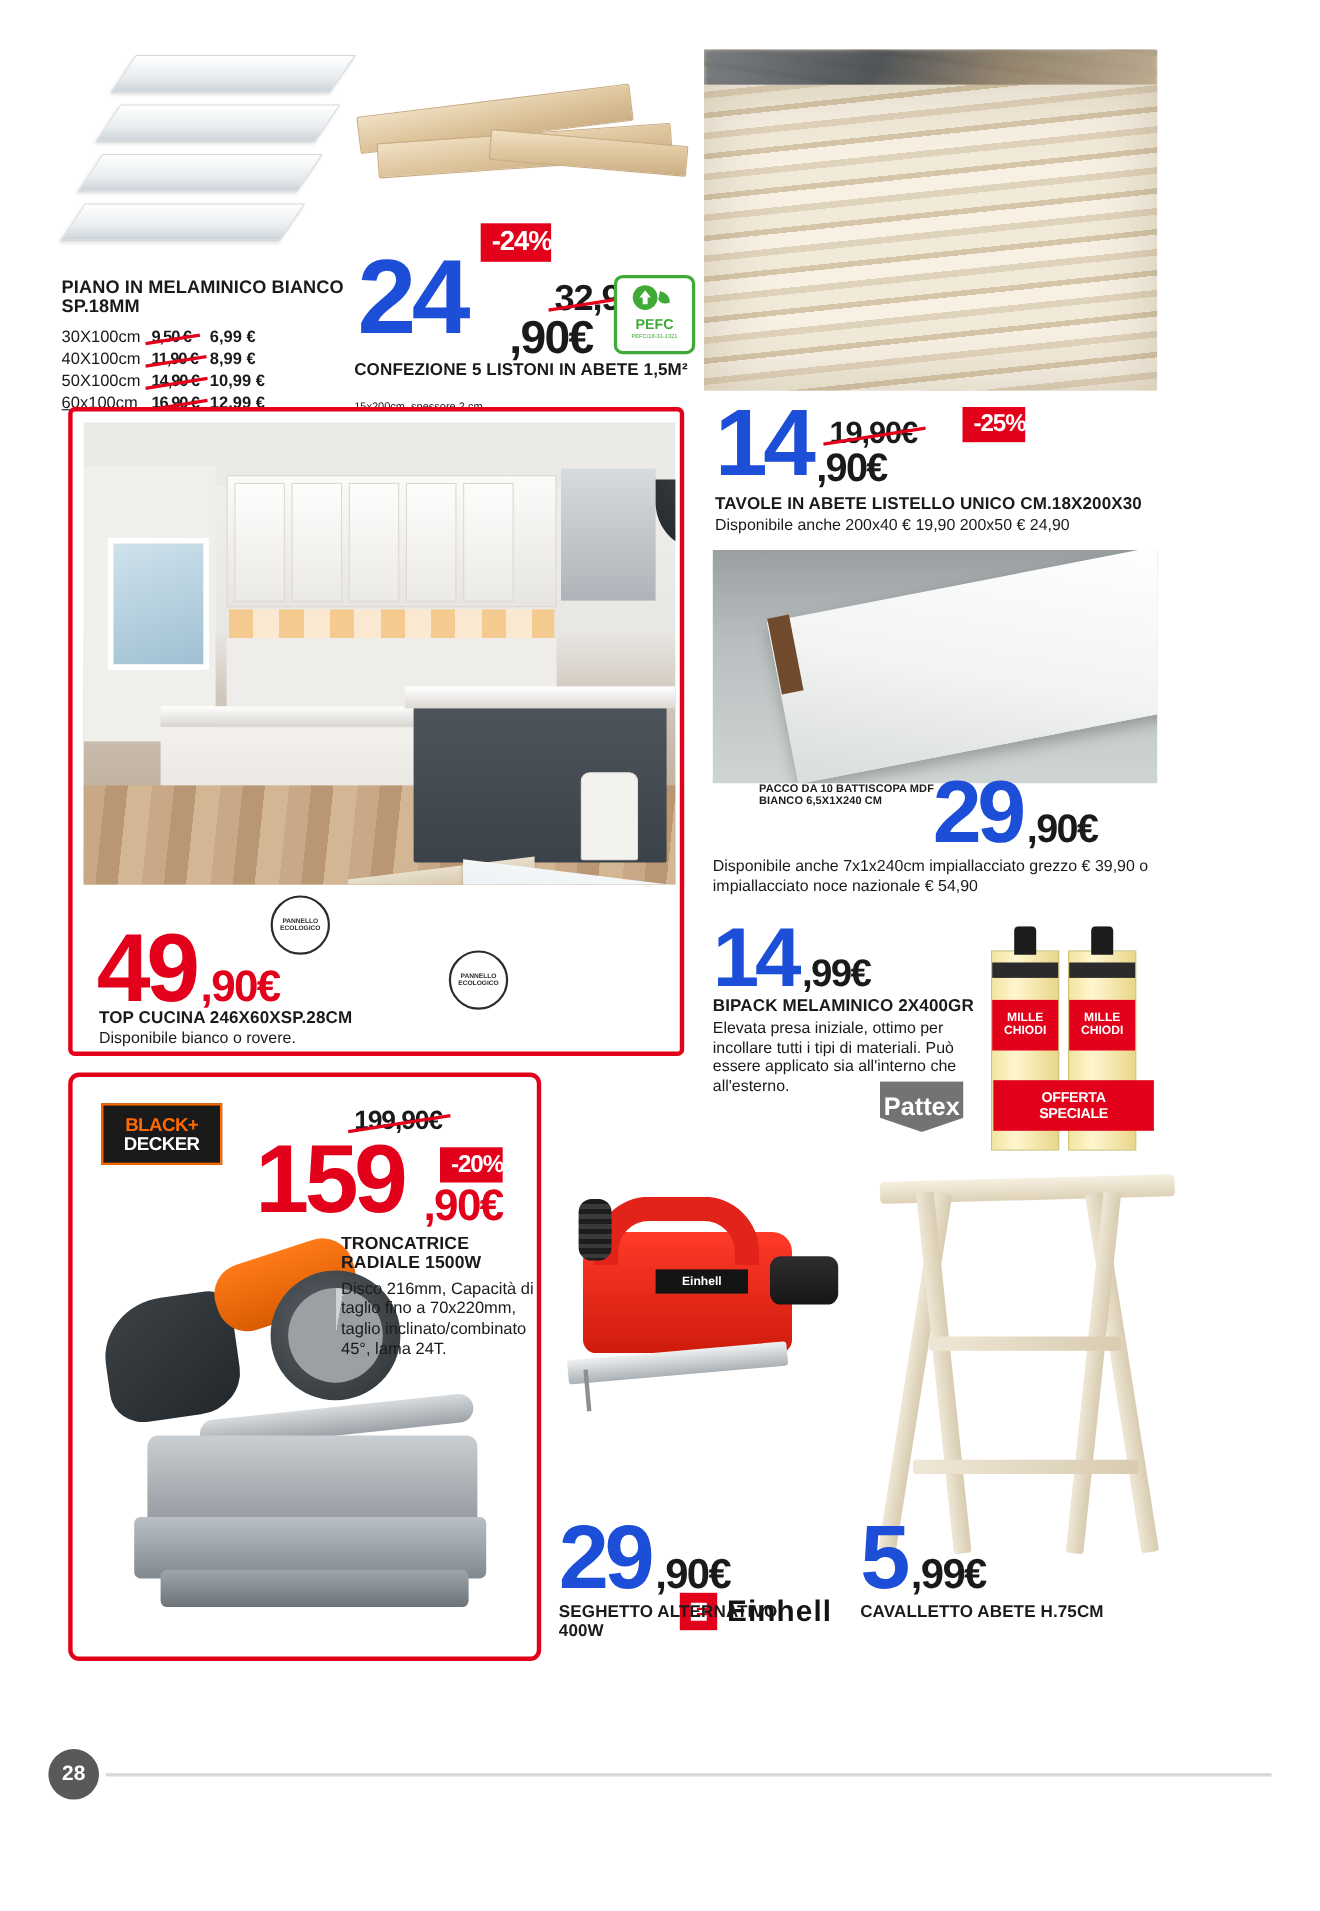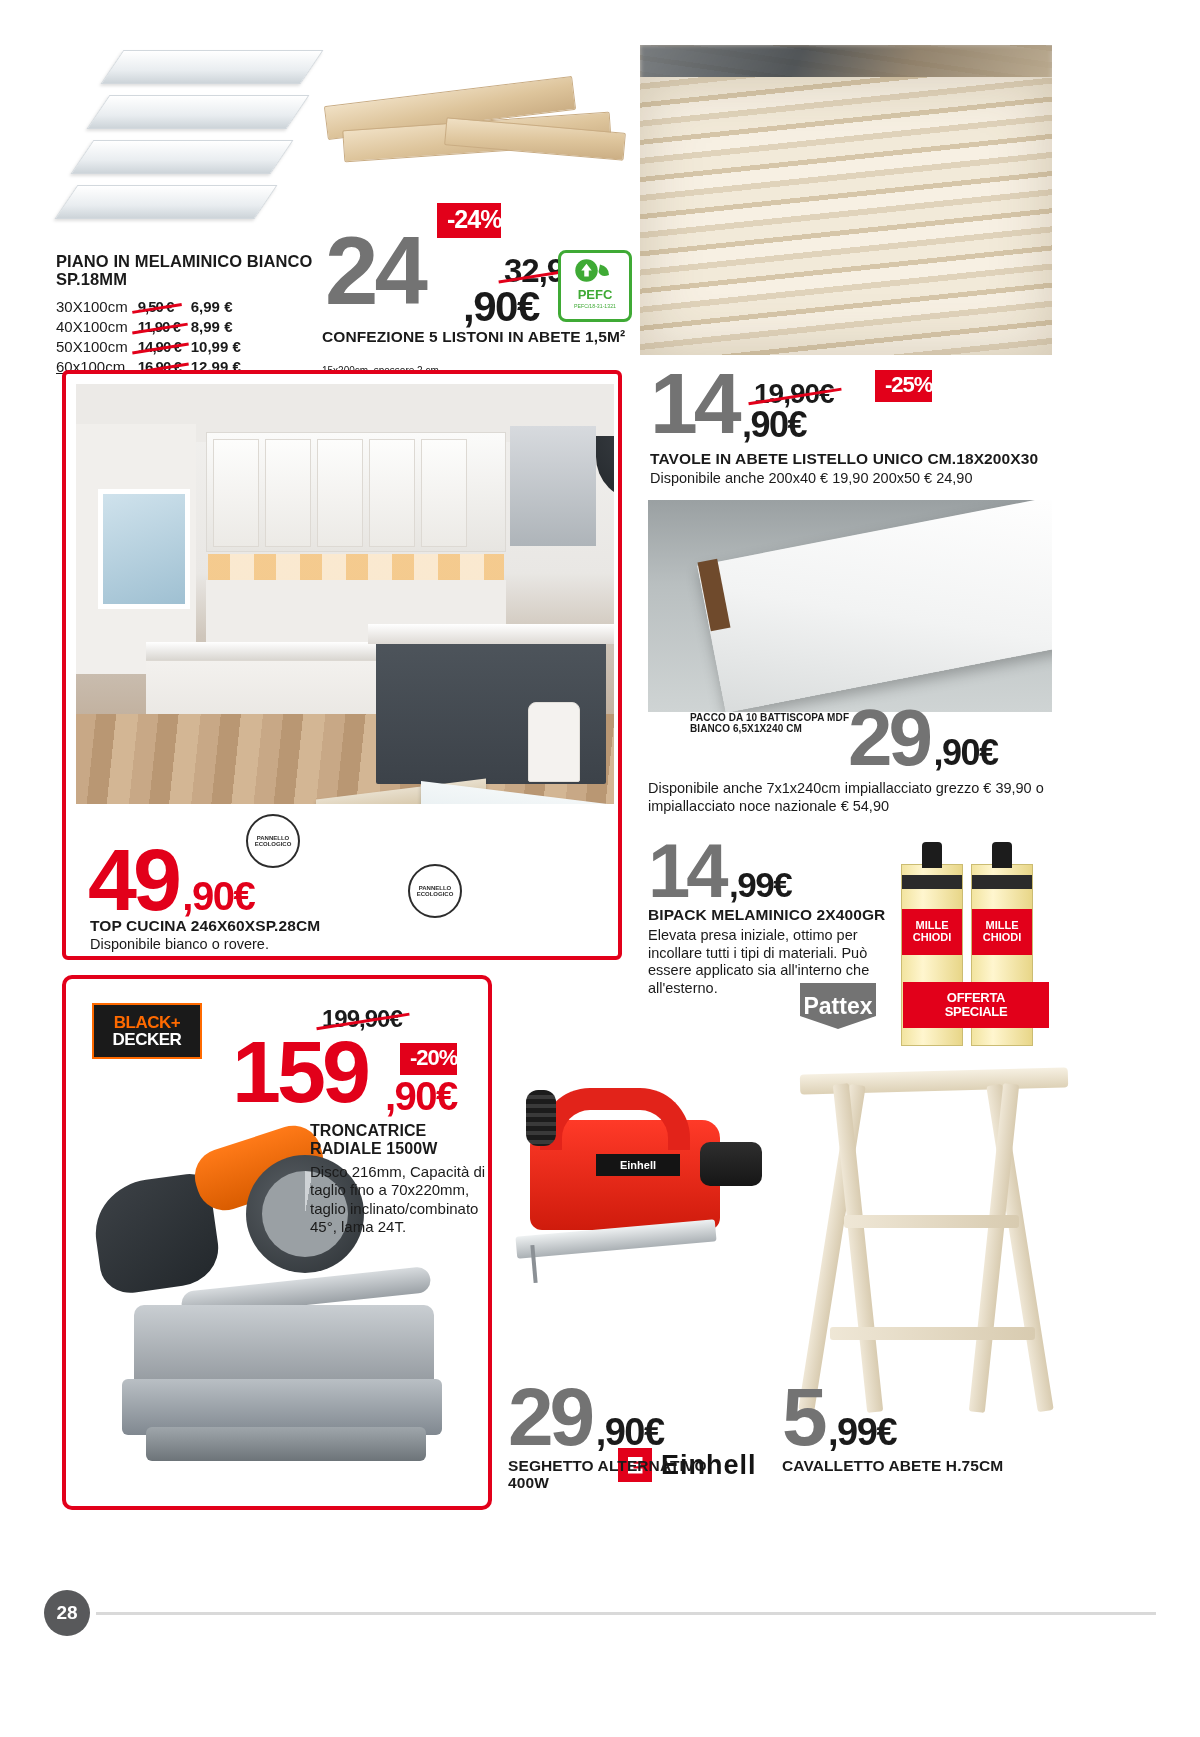--- a/index.html
+++ b/index.html
@@ -14,21 +14,21 @@
   .page { position: relative; width: 1200px; height: 1737px; }
 
   
   .abs { position: absolute; }
   .bold { font-weight: bold; }
 
   .price-big {
     font-weight: bold;
     letter-spacing: -4px;
     line-height: .82;
-    color: #737373;
+    color: #1d4ed8;
     display: inline-block;
   }
   .price-red { color: #e2001a; }
   .cents {
     font-weight: bold;
     letter-spacing: -1.5px;
     display: inline-block;
   }
   .old-price {
     font-weight: bold;

